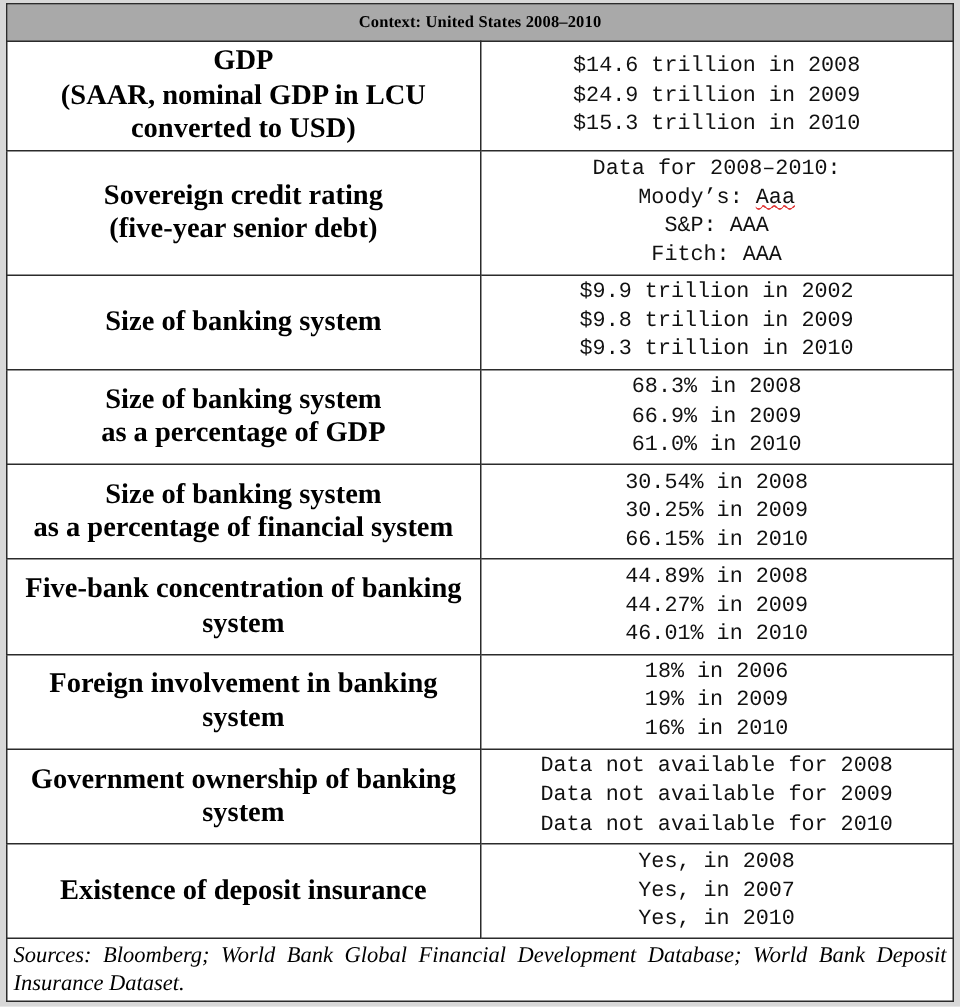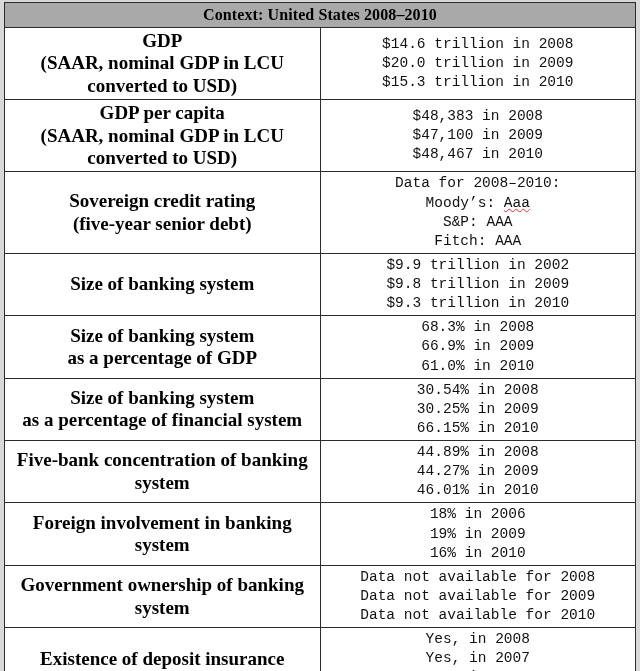--- a/index.html
+++ b/index.html
@@ -37,21 +37,21 @@
     vertical-align: middle;
     padding: 2px 4px;
   }
 
   
   .title-cell {
     background: #a9a9a9;
     color: #000000;
     text-align: center;
     font-weight: bold;
-    font-size: 16px;
+    font-size: 11px;
     letter-spacing: 0.1px;
     height: 20px;
     padding: 1px 4px 2px 4px;
   }
 
   
   .label-cell {
     width: 371px;
     text-align: center;
     font-weight: bold;
@@ -106,34 +106,22 @@
     </thead>
     <tbody id="table-body">
         <tr>
           <td class="label-cell">
             <span class="line">GDP</span>
             <span class="line">(SAAR, nominal GDP in LCU</span>
             <span class="line">converted to USD)</span>
           </td>
           <td class="value-cell">
             <span class="line">$14.6 trillion in 2008</span>
-            <span class="line">$20.0 trillion in 2009</span>
+            <span class="line">$24.9 trillion in 2009</span>
             <span class="line">$15.3 trillion in 2010</span>
-          </td>
-        </tr>
-        <tr>
-          <td class="label-cell">
-            <span class="line">GDP per capita</span>
-            <span class="line">(SAAR, nominal GDP in LCU</span>
-            <span class="line">converted to USD)</span>
-          </td>
-          <td class="value-cell">
-            <span class="line">$48,383 in 2008</span>
-            <span class="line">$47,100 in 2009</span>
-            <span class="line">$48,467 in 2010</span>
           </td>
         </tr>
         <tr>
           <td class="label-cell">
             <span class="line">Sovereign credit rating</span>
             <span class="line">(five-year senior debt)</span>
           </td>
           <td class="value-cell">
             <span class="line">Data for 2008–2010:</span>
             <span class="line"><span>Moody’s: </span><span class="spellcheck">Aaa</span></span>

